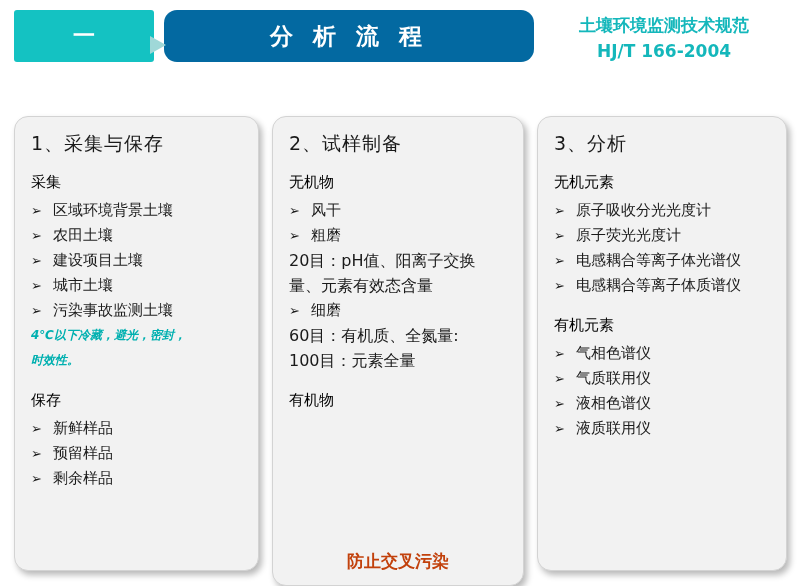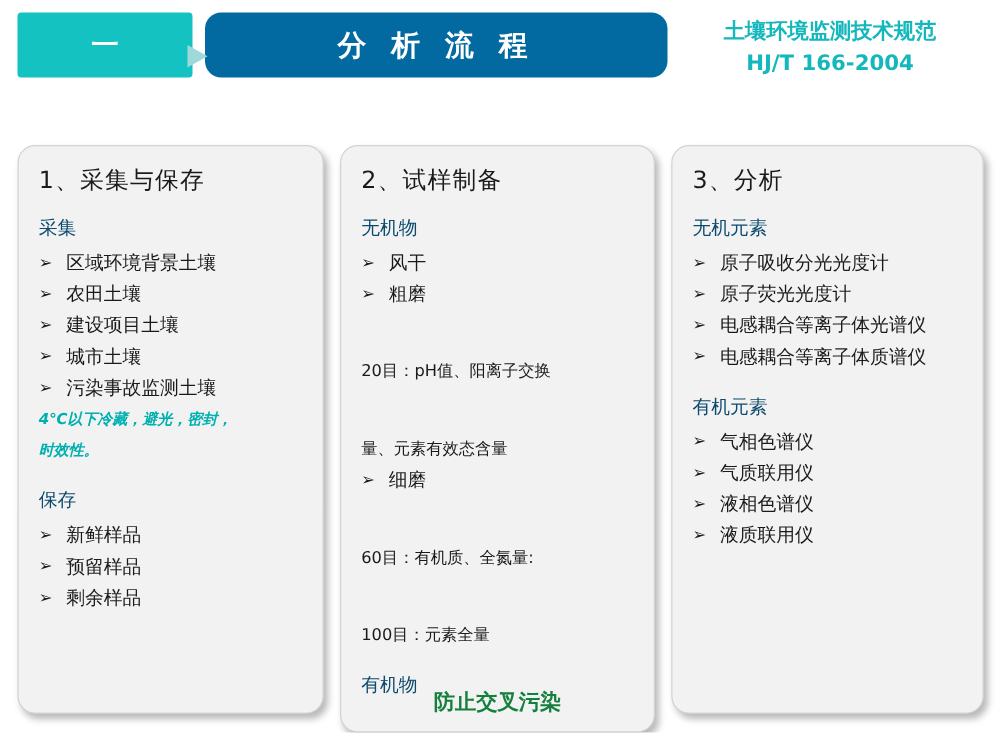--- a/index.html
+++ b/index.html
@@ -101,21 +101,21 @@
 
   .panel-title {
     font-size: 19px;
     color: #1a1a1a;
     font-weight: normal;
     margin-bottom: 16px;
     letter-spacing: 1px;
   }
   .sec-head {
     font-size: 15px;
-    color: #0c4a6e;
+    color: #000000;
     margin: 4px 0 6px 0;
   }
   .sec-head.spaced { margin-top: 18px; }
   ul.bullets {
     list-style: none;
     margin: 0 0 0 0;
     padding: 0;
   }
   ul.bullets li {
     position: relative;
@@ -127,39 +127,38 @@
   }
   ul.bullets li::before {
     content: "\27A2";
     position: absolute;
     left: 0;
     top: 0;
     font-size: 13px;
     color: #1a1a1a;
   }
   .plain-line {
-    font-size: 13px;
+    font-size: 16px;
     color: #1a1a1a;
     line-height: 25px;
-    margin-top: 37px;
   }
   .note-teal {
     color: #00b0b0;
     font-weight: bold;
     font-size: 12px;
     line-height: 25px;
     font-style: italic;
   }
   .footer-note {
     position: absolute;
     left: 0;
     bottom: 12px;
     width: 100%;
     text-align: center;
-    color: #15803d;
+    color: #c2410c;
     font-weight: bold;
     font-size: 17px;
   }
 </style>
 </head>
 <body>
 
 <div class="slide">
 
   <div class="header">

